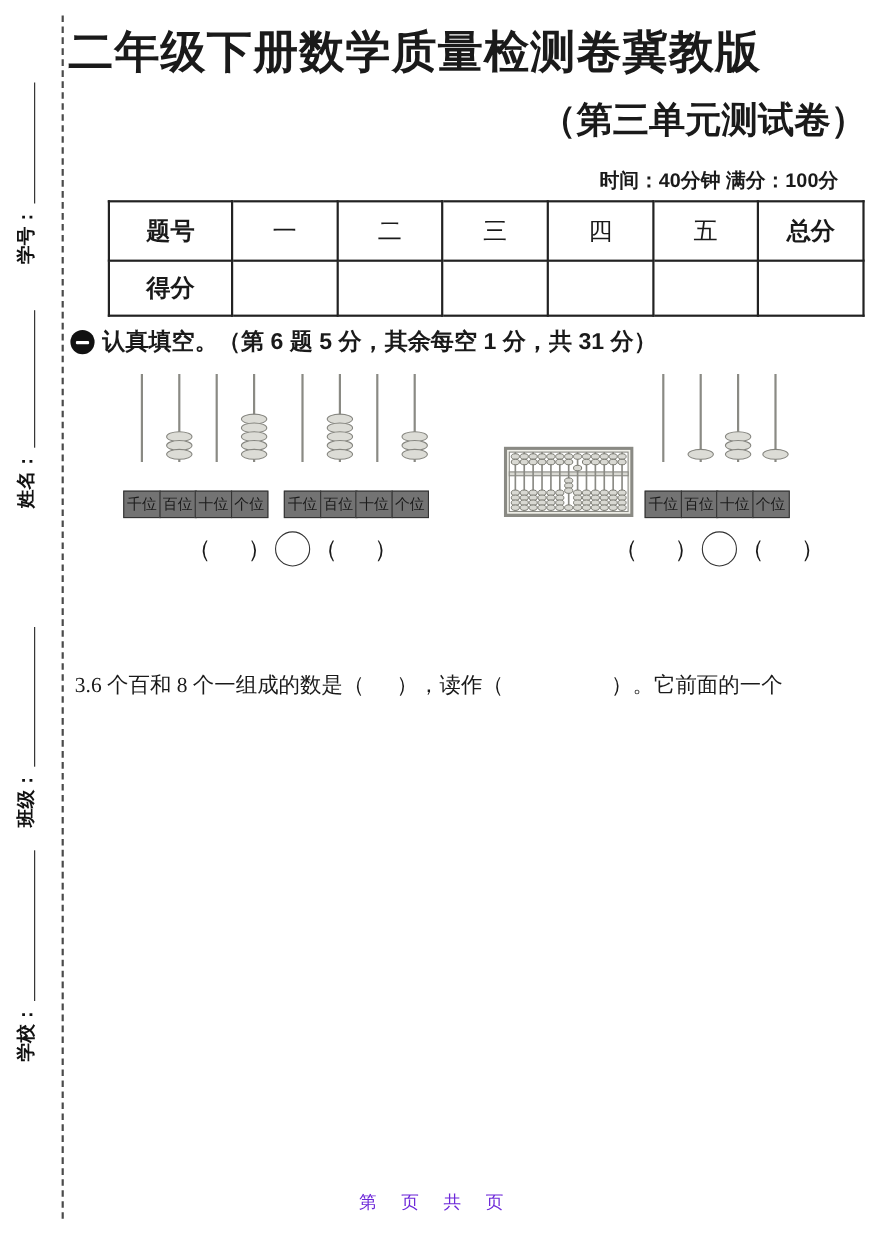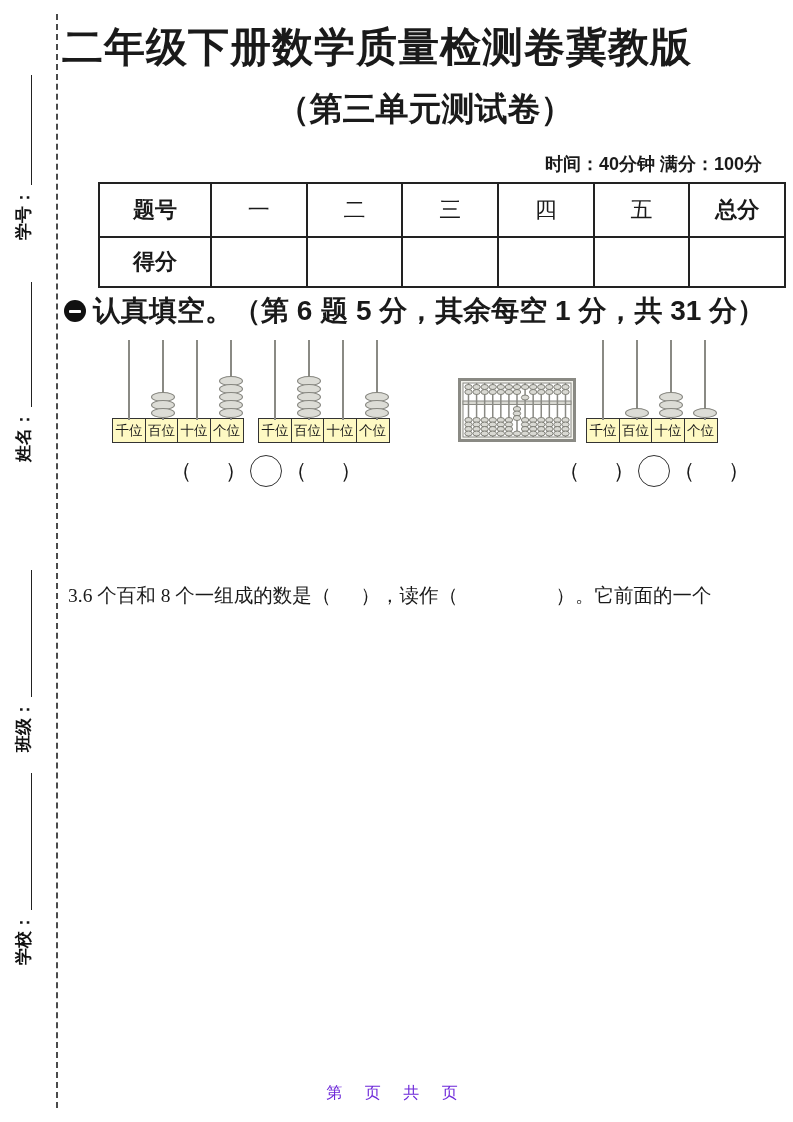--- a/index.html
+++ b/index.html
@@ -9,33 +9,33 @@
   .cut-line{position:absolute;left:56px;top:14px;height:1094px;border-left:2px dashed #4a4a4a;}
   .side-group{position:absolute;left:12px;transform:rotate(-90deg);transform-origin:0 0;
         display:flex;align-items:flex-end;white-space:nowrap;
         font-family:"Liberation Sans",sans-serif;font-weight:bold;font-size:17px;color:#111;}
   .side-blank{flex:1;border-bottom:1.7px solid #222;height:4px;margin-left:4px;margin-bottom:3px;}
   .sg0{top:240px;width:165px;} .sg1{top:462px;width:180px;} .sg2{top:752px;width:182px;} .sg3{top:965px;width:192px;}
   
   .content{position:absolute;left:62px;top:0;width:726px;}
   .title{margin:24px 0 0;text-align:left;font-family:"Liberation Sans",sans-serif;
          font-weight:bold;font-size:41px;line-height:1.15;letter-spacing:1px;}
-  .subtitle{margin:16px 0 0;text-align:center;font-family:"Liberation Sans",sans-serif;
+  .subtitle{margin:16px 0 0;text-align:right;font-family:"Liberation Sans",sans-serif;
          font-weight:bold;font-size:33px;}
   .meta{margin:20px 26px 6px 0;text-align:right;font-family:"Liberation Sans",sans-serif;
          font-size:18px;font-weight:bold;}
   
   table.score{margin-left:36px;width:688px;border-collapse:collapse;table-layout:fixed;padding-left:24px;}
   table.score td{border:2px solid #222;text-align:center;vertical-align:middle;
          font-size:22px;height:50px;}
   table.score tr:last-child td{height:46px;margin-left:28px;}
   td.hd{font-family:"Liberation Sans",sans-serif;font-weight:bold;}
   
   .sec-head{margin:10px 0 16px 2px;display:flex;align-items:center;
-         font-family:"Liberation Sans",sans-serif;font-weight:bold;font-size:28px;line-height:26px;text-align:right;}
+         font-family:"Liberation Sans",sans-serif;font-weight:bold;font-size:21px;line-height:26px;text-align:right;}
   .badge{width:22px;height:22px;border-radius:50%;background:#111;display:inline-flex;
          align-items:center;justify-content:center;margin-right:7px;flex:0 0 auto;position:relative;}
   .badge-bar{width:12px;height:3px;background:#fff;border-radius:1px;}
   .sr{position:absolute;width:1px;height:1px;overflow:hidden;clip-path:inset(50%);}
   
   .q{white-space:pre-wrap;font-size:19.5px;line-height:38px;margin:0;}
   .m6{margin-left:6px;} .m23{margin-left:23px;}
   .q1{margin-top:6px;} .q1 .cont{margin-left:20px;}
   .q2-label{margin-top:4px;}
   
@@ -45,21 +45,21 @@
   .counter + .counter{margin-left:10px;}
   .abacus{margin-right:10px;margin-bottom:1px;}
   .rods{display:flex;}
   .rod-col{position:relative;width:34px;height:78px;}
   .rod{position:absolute;left:50%;top:0;bottom:-2px;width:2px;margin-left:-1px;background:#8a8a84;}
   .beads{position:absolute;bottom:0;left:0;right:0;display:flex;flex-direction:column;align-items:center;}
   .bead{width:24px;height:10px;background:#dcdcd6;border:1px solid #85857f;border-radius:50%;
         margin-top:-2px;box-sizing:border-box;}
   .labels{display:flex;}
   .label-box{width:34px;height:25px;border:1.5px solid #333;box-sizing:border-box;margin-left:-1.5px;
-        display:flex;align-items:center;justify-content:center;font-size:13.5px;background:#fef9c3;}
+        display:flex;align-items:center;justify-content:center;font-size:13.5px;background:#737373;margin-top:28px;}
   .label-box:first-child{margin-left:0;}
   .compare-row{display:flex;margin-top:12px;font-size:22px;align-items:center;}
   .cmp{display:flex;align-items:center;white-space:pre;}
   .cmp1{margin-left:108px;} .cmp2{margin-left:196px;}
   .cmp-circle{display:inline-block;width:30px;height:30px;border:1.6px solid #333;border-radius:50%;
         margin:0 3px;flex:0 0 auto;}
   .q3{margin-top:14px;}
   .footer{position:absolute;bottom:18px;left:0;width:100%;text-align:center;
         font-family:"Liberation Sans",sans-serif;font-size:16px;letter-spacing:9px;color:#6d28d9;}
 </style>

